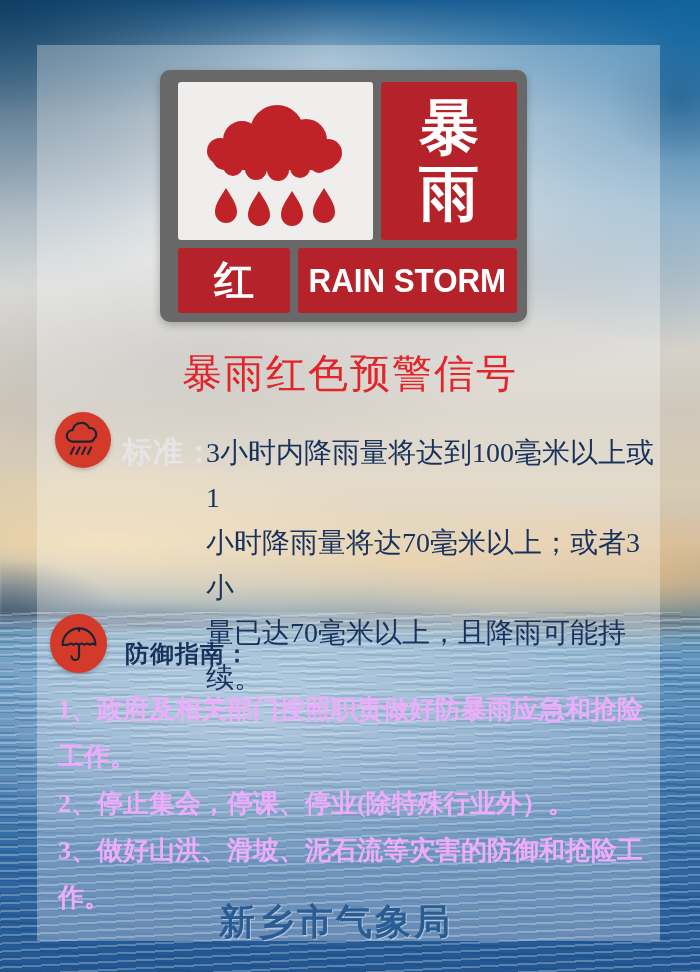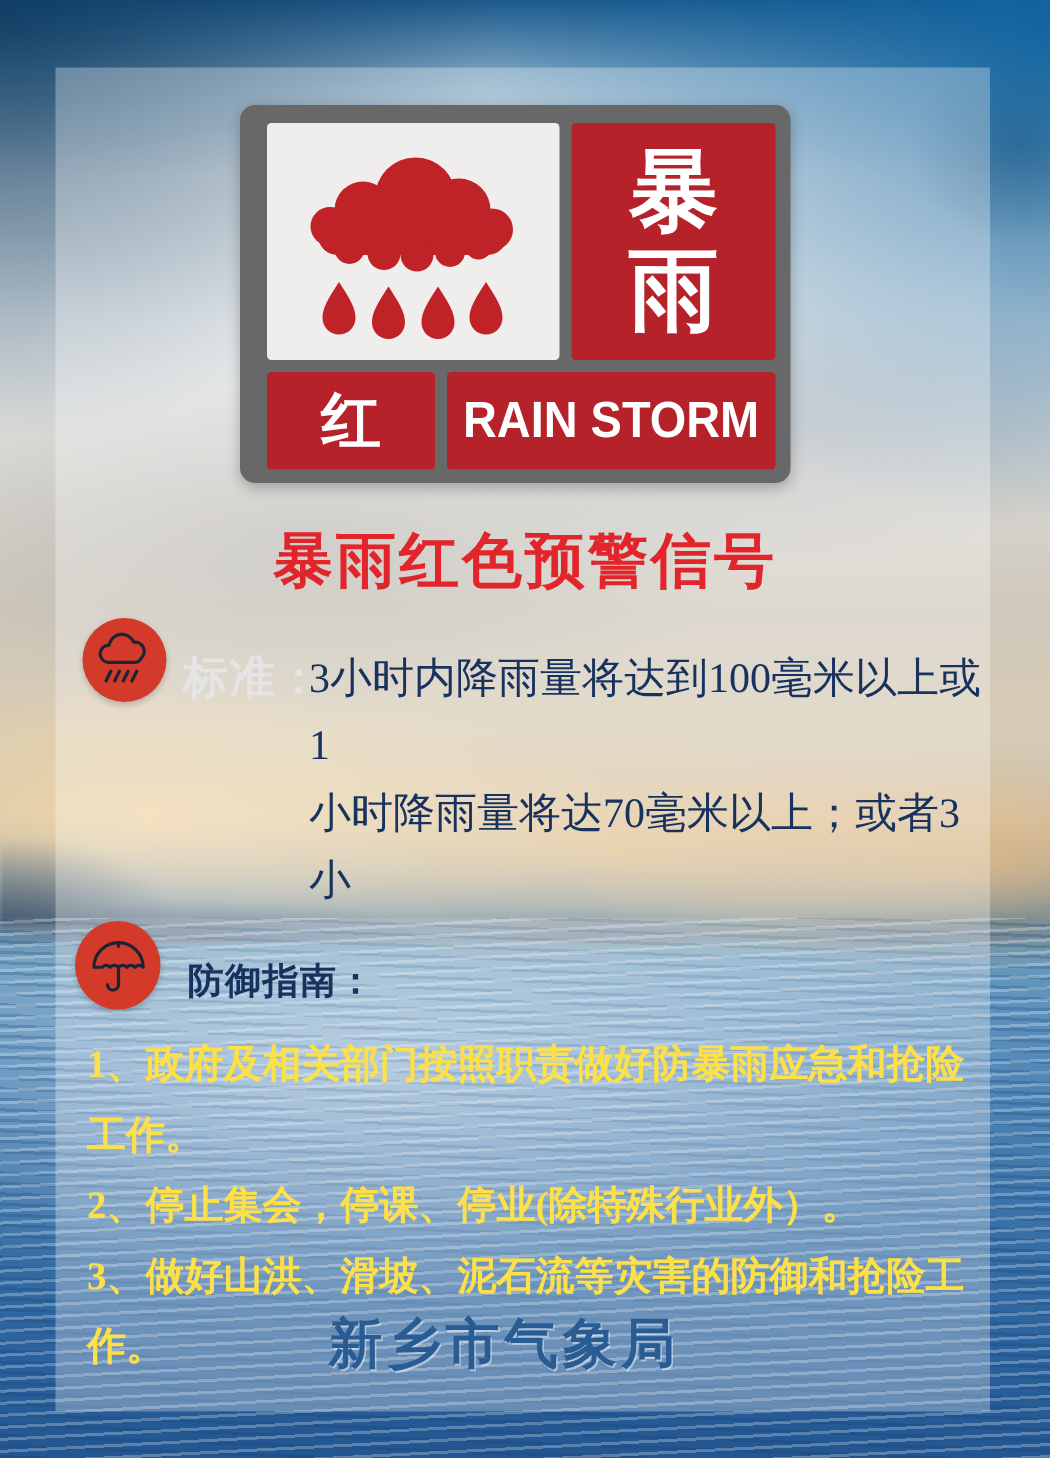--- a/index.html
+++ b/index.html
@@ -63,21 +63,21 @@
   .panel{border-radius:3px;display:flex;align-items:center;justify-content:center;}
   .panel-red{background:#b5222a;color:#fff;}
   .panel-white{background:#f0eeed;width:195px;}
   .panel-byu{flex:1;flex-direction:column;font-weight:bold;font-size:60px;line-height:66px;letter-spacing:0;}
   .panel-hong{width:112px;font-weight:bold;font-size:40px;}
   .panel-eng{flex:1;font-weight:bold;font-size:34px;white-space:nowrap;}
   .panel-eng span{display:inline-block;transform:scaleX(.92);}
   
   .title{
     position:absolute;left:0;top:346px;width:700px;text-align:center;
-    color:#e2252b;font-size:40px;font-weight:bold;letter-spacing:2px;
+    color:#e2252b;font-size:40px;font-weight:normal;letter-spacing:2px;
   }
   
   .badge{
     position:absolute;border-radius:50%;background:#d43a2a;
     display:flex;align-items:center;justify-content:center;
     box-shadow:0 2px 4px rgba(0,0,0,.2);
   }
   .badge-standard{left:55px;top:412px;width:56px;height:56px;}
   .badge-guide{left:50px;top:614px;width:57px;height:59px;}
   
@@ -90,26 +90,26 @@
     color:#18325e;font-size:28px;font-weight:normal;line-height:45px;
     font-family:"Liberation Serif","DejaVu Serif",serif;
   }
   
   .guide-label{
     position:absolute;left:125px;top:638px;
     color:#18325e;font-size:24px;font-weight:bold;letter-spacing:1px;
   }
   .guide-list{
     position:absolute;left:58px;top:686px;width:610px;
-    color:#fde047;font-size:26px;font-weight:bold;line-height:47px;
+    color:#f0abfc;font-size:26px;font-weight:bold;line-height:47px;
     font-family:"Liberation Serif","DejaVu Serif",serif;
   }
   
   .footer{
-    position:absolute;left:0;top:872px;width:672px;text-align:center;
+    position:absolute;left:0;top:898px;width:672px;text-align:center;
     color:#2a5c94;font-size:36px;font-weight:bold;letter-spacing:3px;
     text-shadow:1px 1px 0 rgba(255,255,255,.45);
   }
 </style>
 </head>
 <body>
 
 <div class="photo"></div>
 <div class="landmass"></div>
 <div class="horizon"></div>
@@ -163,20 +163,21 @@
       <line x1="24" y1="37" x2="20" y2="45"></line>
       <line x1="31" y1="37" x2="27" y2="45"></line>
       <line x1="38" y1="37" x2="34" y2="45"></line>
     </g>
   </svg>
 </div>
 <div class="std-label">标准：</div>
 <div class="std-text">
   <div>3小时内降雨量将达到100毫米以上或1</div>
   <div>小时降雨量将达70毫米以上；或者3小</div>
+  <div>量已达70毫米以上，且降雨可能持续。</div>
 </div>
 
 <div class="badge badge-guide">
   <svg width="46" height="46" viewBox="0 0 56 56" aria-hidden="true">
     <g stroke="#1a2435" stroke-width="2.6" fill="none" stroke-linecap="round" stroke-linejoin="round">
       <path d="M8,29 A20,20 0 0 1 48,29 q-3.3,-3 -6.6,0 q-3.4,-3 -6.7,0 q-3.4,-3 -6.7,0 q-3.4,-3 -6.7,0 q-3.3,-3 -6.6,0 Z"></path>
       <line x1="28" y1="9" x2="28" y2="12"></line>
       <line x1="28" y1="29" x2="28" y2="43"></line>
       <path d="M28,43 a4.5,4.5 0 0 1 -9,0"></path>
     </g>

